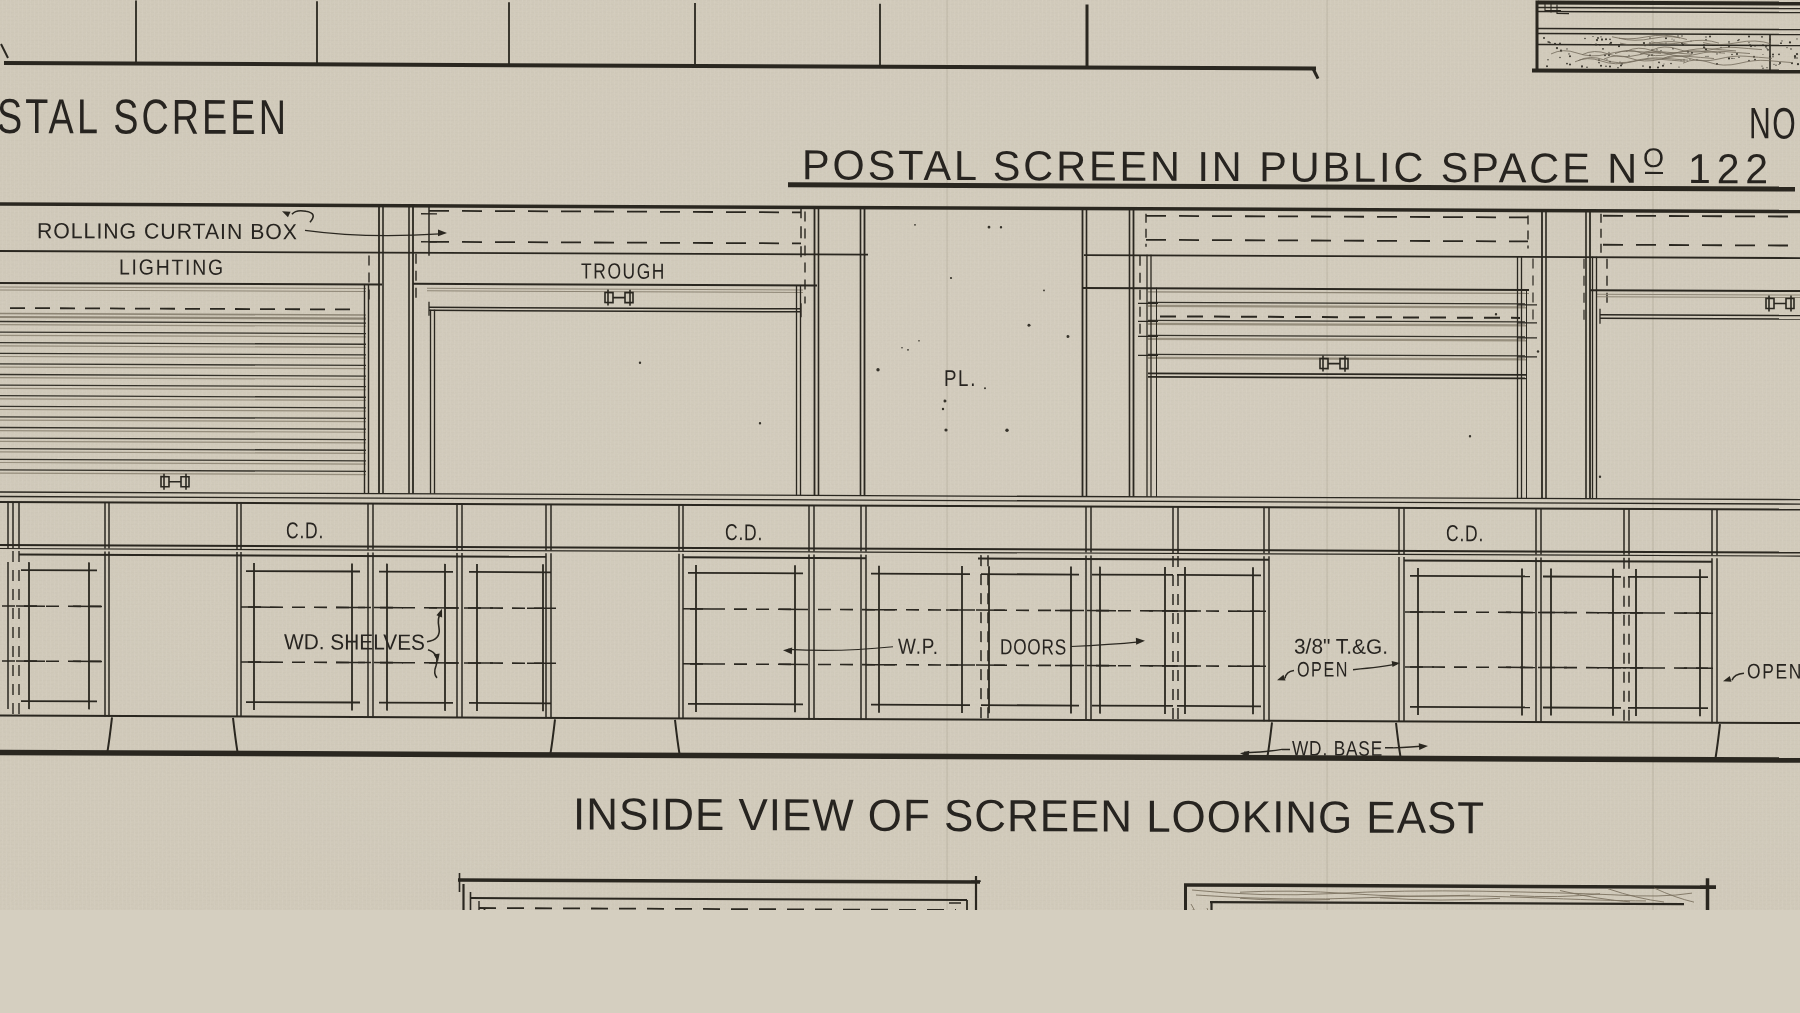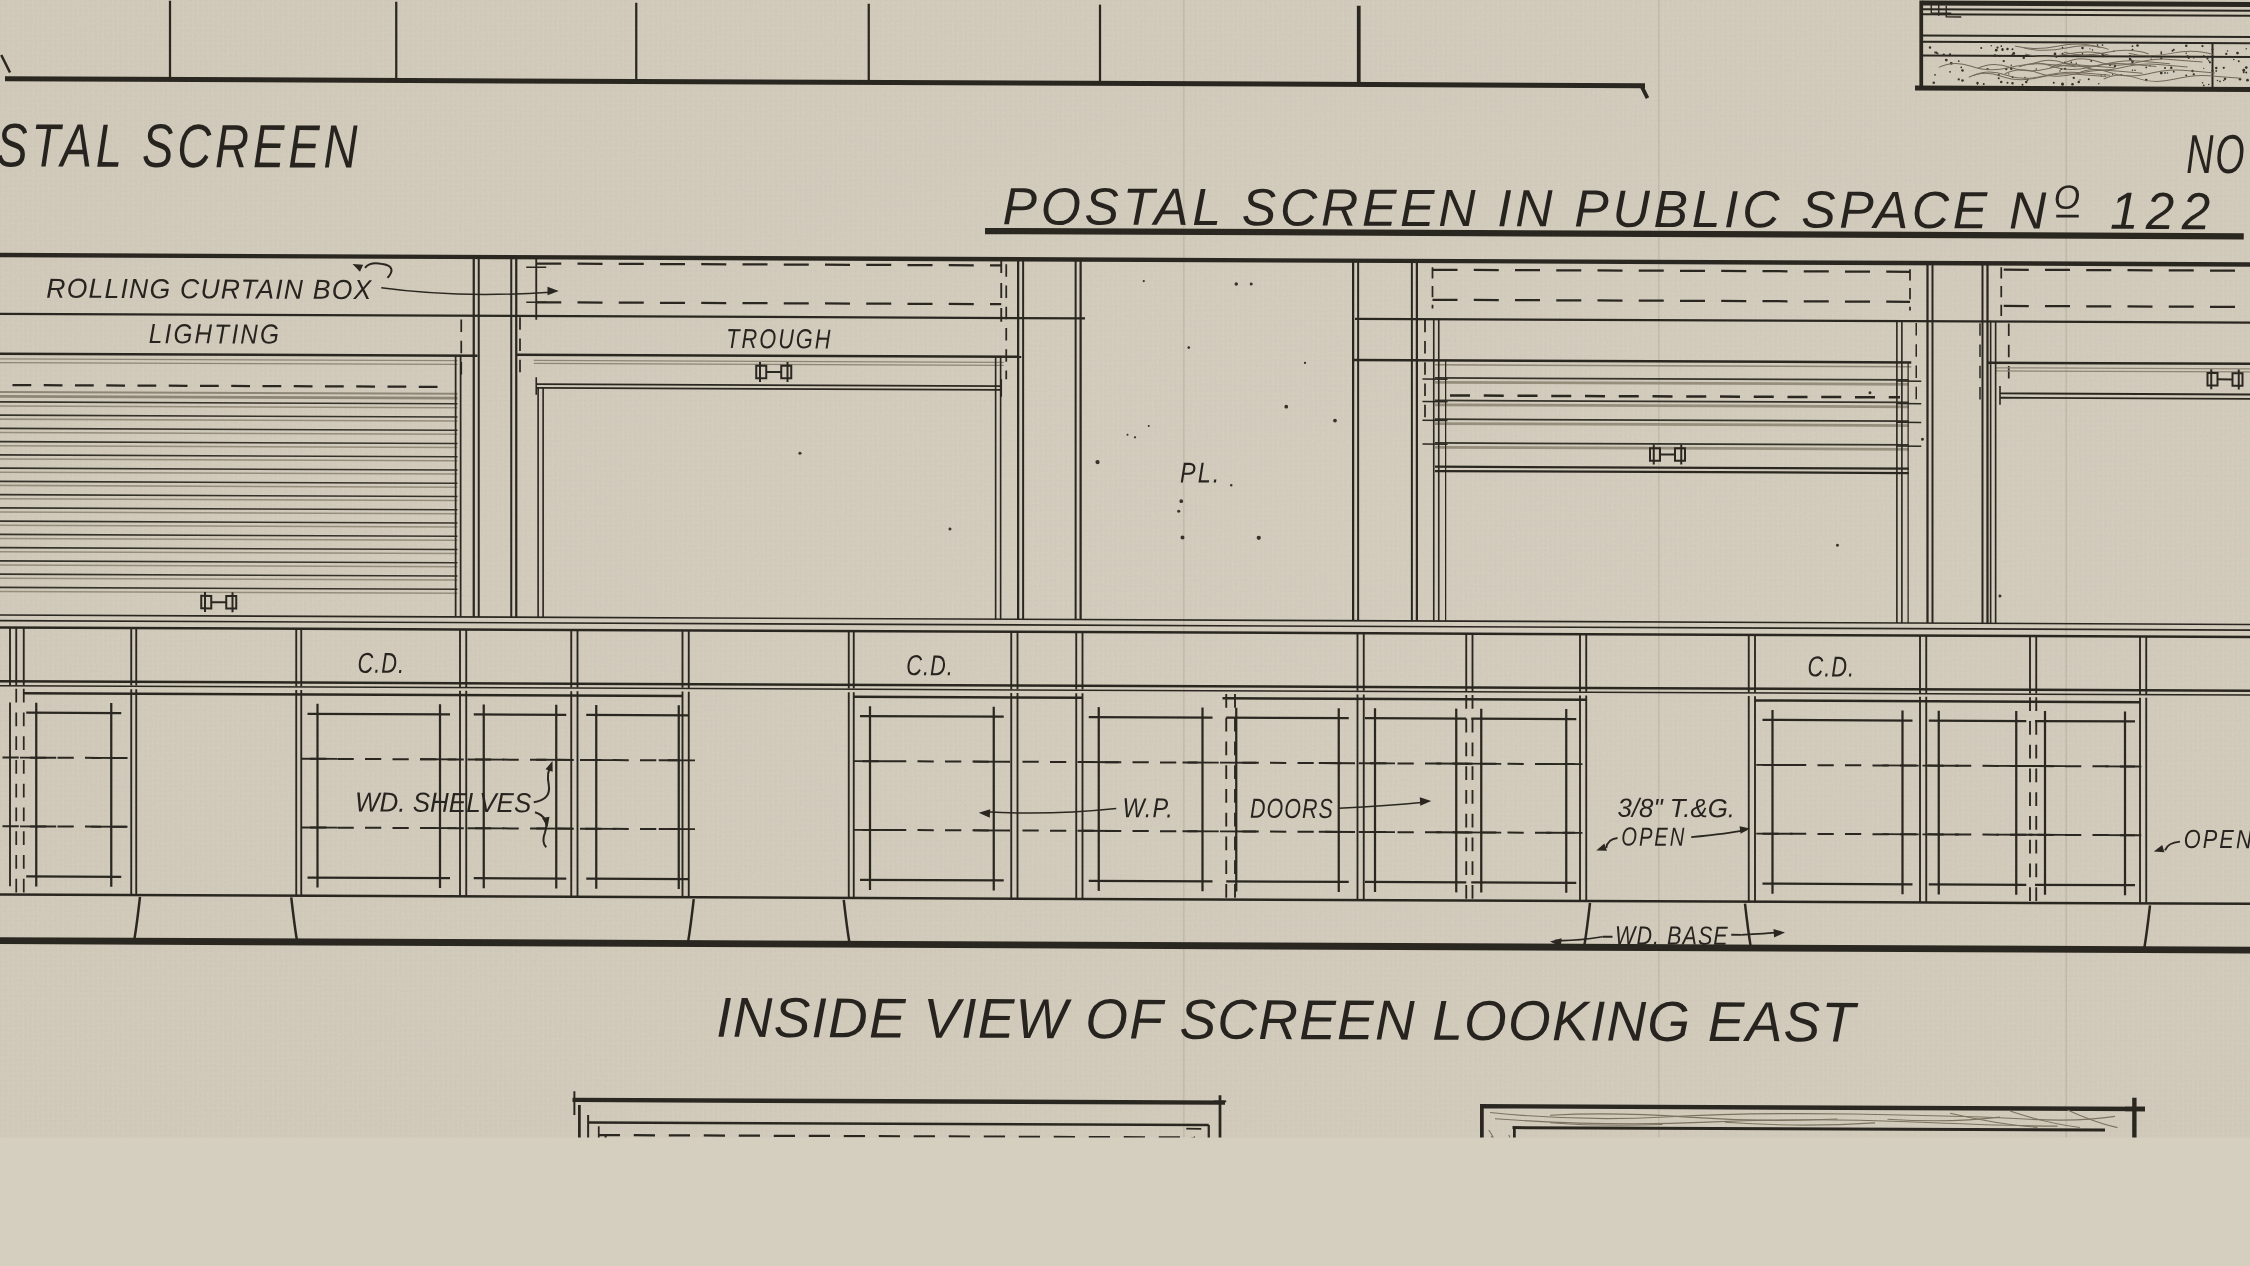--- a/index.html
+++ b/index.html
@@ -1,17 +1,17 @@
 <!DOCTYPE html>
 <html><head>
 <meta charset="utf-8">
 <title>Postal Screen in Public Space No 122</title>
 <style>
 html,body{margin:0;padding:0;background:#d5cfc0;}
-#sheet{position:relative;width:1800px;height:910px;overflow:hidden;font-style:italic;}
+#sheet{position:relative;width:1800px;height:910px;overflow:hidden;}
 svg{display:block;}
 text{font-family:"Liberation Sans", sans-serif;}
 </style>
 </head>
 <body>
 
 <div id="sheet">
 <svg width="1800" height="1013" viewBox="0 0 1800 1013" xmlns="http://www.w3.org/2000/svg" font-family="&quot;Liberation Sans&quot;, sans-serif">
 
 <rect width="1800" height="1013" fill="#d3ccbc"></rect>

